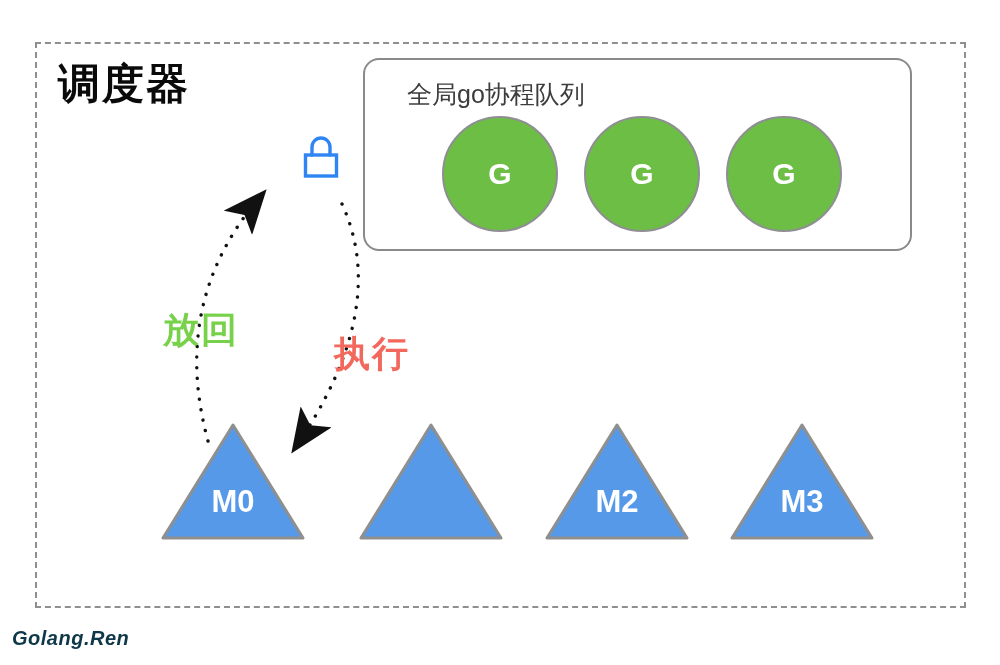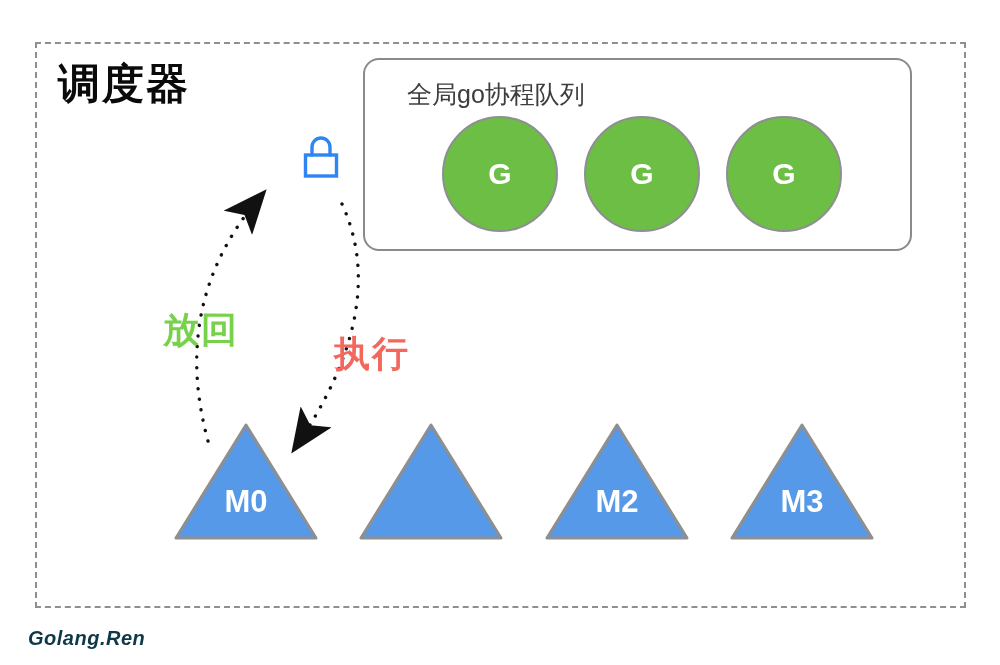--- a/index.html
+++ b/index.html
@@ -84,38 +84,38 @@
     letter-spacing: 2px;
   }
   .arrow-label.put-back { left: 163px; top: 306px; color: #77d14a; }
   .arrow-label.execute  { left: 334px; top: 306px; color: #f2685c; margin-top: 24px; }
 
   .machine {
     position: absolute;
     top: 420px;
     width: 150px; height: 122px;
   }
-  .machine.m0 { left: 171px; text-decoration: underline; }
+  .machine.m0 { left: 158px; text-decoration: underline; }
   .machine.m1 { left: 356px; }
   .machine.m2 { left: 542px; }
   .machine.m3 { left: 727px; }
 
   .machine-label {
     position: absolute;
     left: 0; top: 64px;
     width: 150px;
     text-align: center;
     color: #ffffff;
     font-size: 31px;
     font-weight: bold;
   }
 
   .watermark {
     position: absolute;
-    left: 28px; top: 627px;
+    left: 12px; top: 627px;
     font-size: 20px;
     font-weight: bold;
     font-style: italic;
     color: #0e3848;
     letter-spacing: 0.5px;
   }
 </style>
 </head>
 <body>
 

